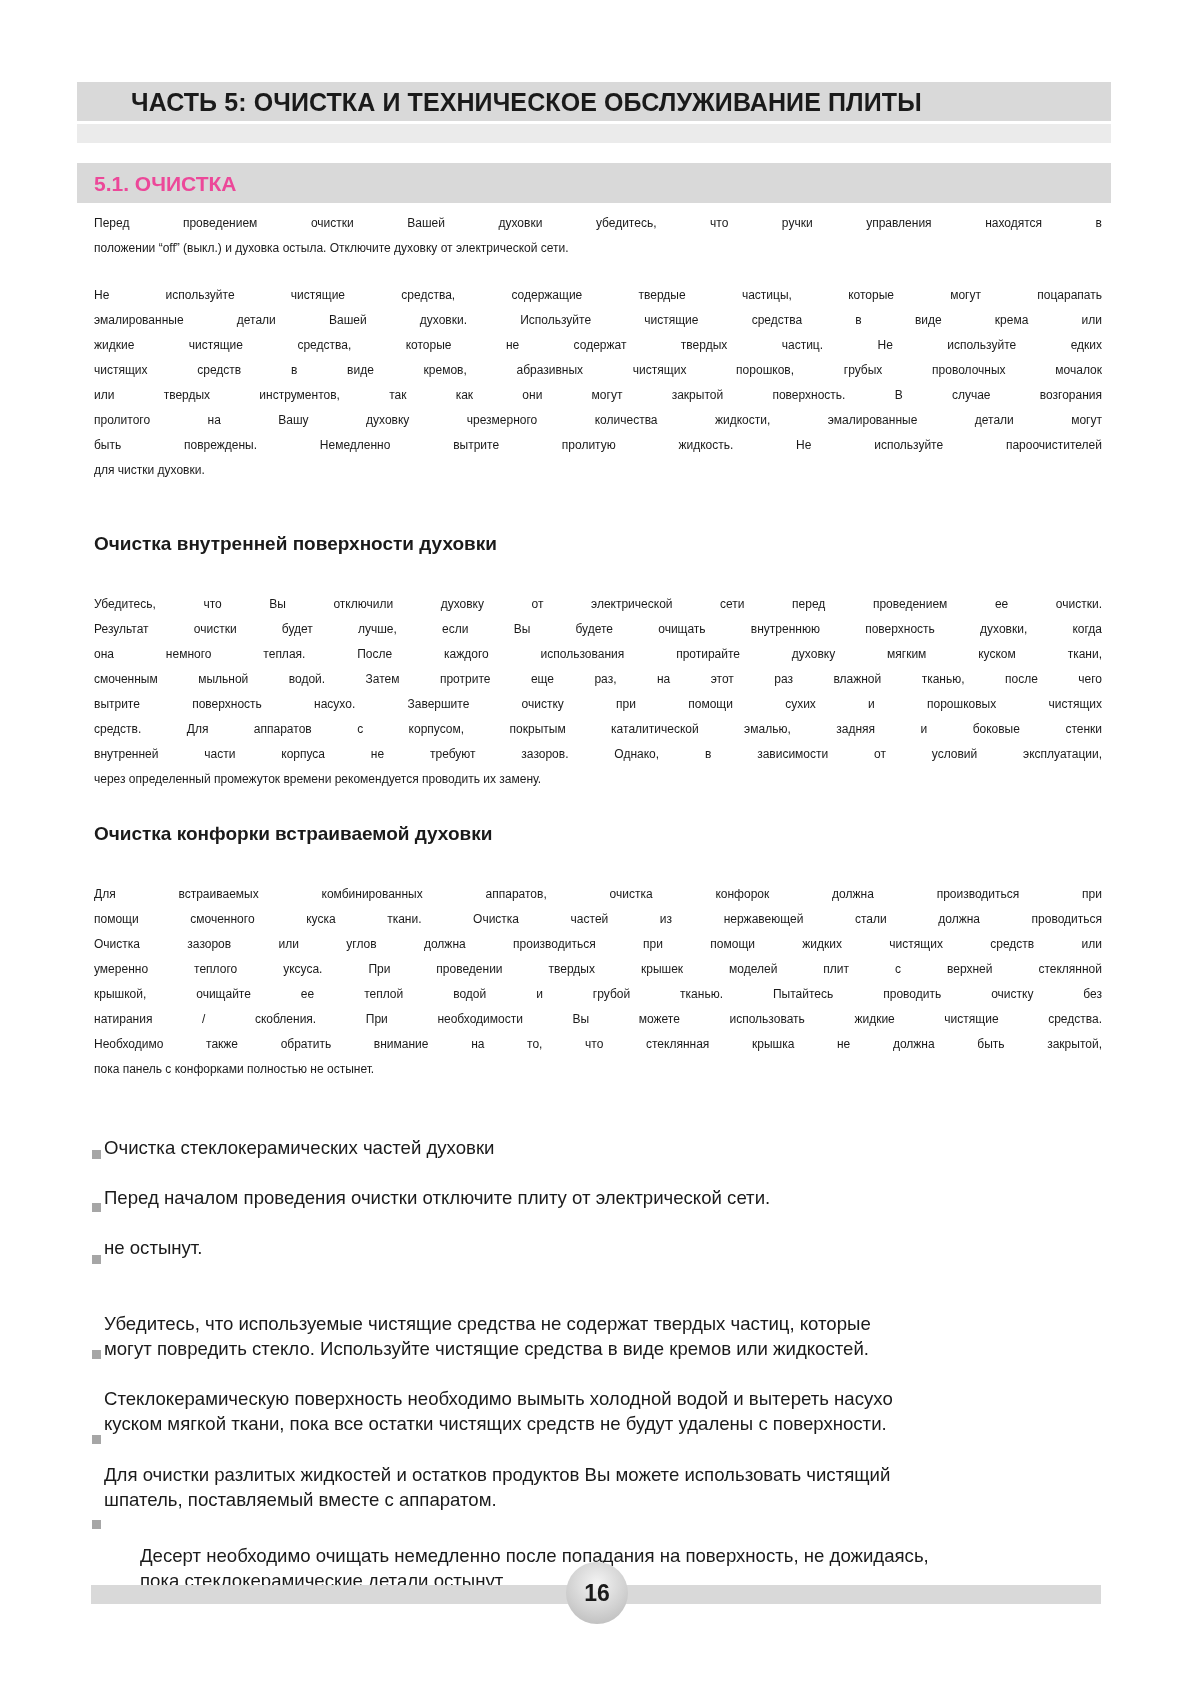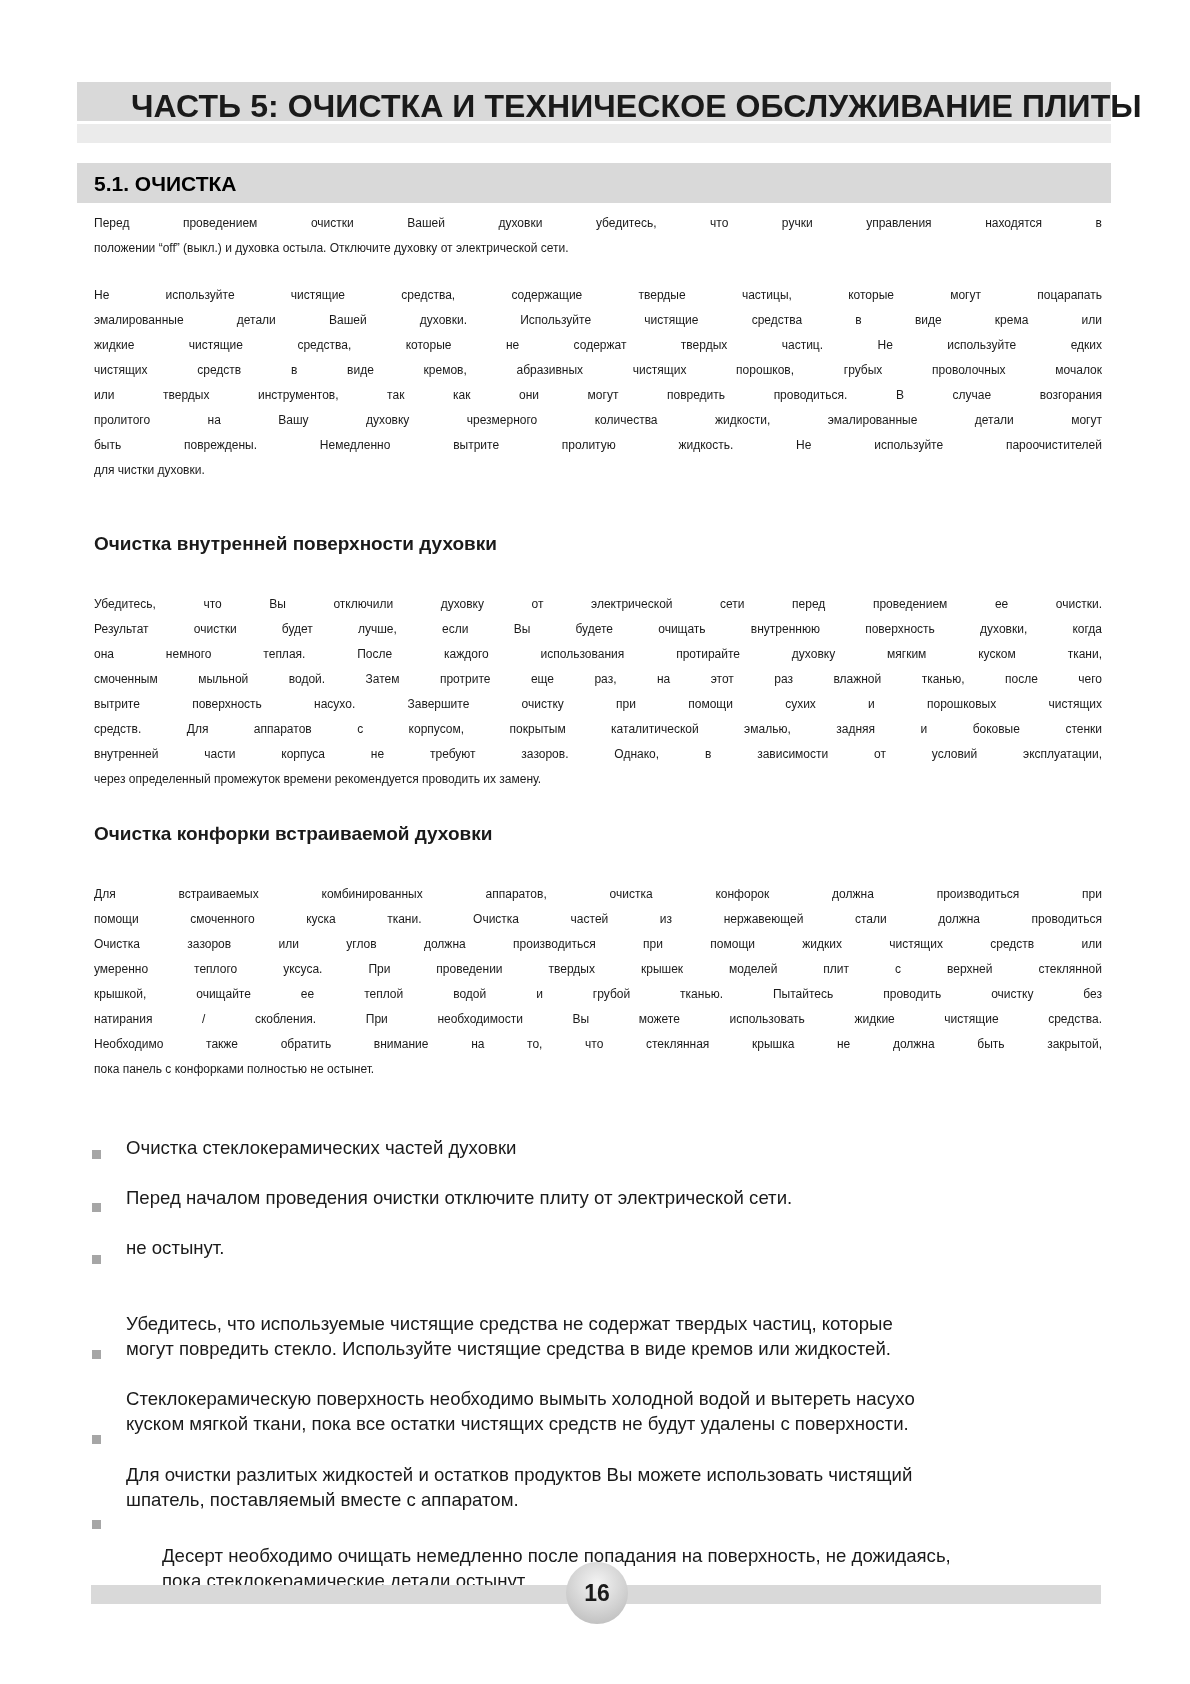--- a/index.html
+++ b/index.html
@@ -5,53 +5,53 @@
     * { margin: 0; padding: 0; box-sizing: border-box; }
     html, body { width: 1190px; height: 1684px; background: #ffffff; }
     body { position: relative; font-family: "Liberation Sans", sans-serif; color: #1a1a1a; overflow: hidden; }
 
     .chapter-bar {
       position: absolute; left: 77px; top: 82px; width: 1034px; height: 39px;
       background: #d9d9d9;
     }
     .chapter-title {
       position: absolute; left: 131px; top: 88px;
-      font-size: 32px; font-weight: bold; letter-spacing: 0.1px; color: #1a1a1a; white-space: nowrap;
+      font-size: 25px; font-weight: bold; letter-spacing: 0.1px; color: #1a1a1a; white-space: nowrap;
     }
     .chapter-strip {
       position: absolute; left: 77px; top: 124px; width: 1034px; height: 19px;
       background: #ebebeb;
     }
     .section-bar {
       position: absolute; left: 77px; top: 163px; width: 1034px; height: 40px;
       background: #d9d9d9;
     }
     .section-title {
       position: absolute; left: 94px; top: 172px;
-      font-size: 21px; font-weight: bold; color: #000000; white-space: nowrap;
+      font-size: 21px; font-weight: bold; color: #ec4899; white-space: nowrap;
     }
 
     .para {
       position: absolute; left: 94px; width: 1008px;
       font-size: 12px; line-height: 25px; text-align: justify; text-align-last: left;
       color: #1a1a1a;
     }
     .para .ln { display: block; text-align: justify; text-align-last: justify; white-space: nowrap; }
     .para .ln.last { text-align-last: left; }
 
     .subhead {
       position: absolute; left: 94px;
       font-size: 19px; font-weight: bold; color: #1a1a1a; white-space: nowrap;
     }
 
     .bullet {
       position: absolute; left: 92px; width: 9px; height: 9px; background: #a6a6a6;
     }
     .btext {
-      position: absolute; left: 126px; width: 990px;
+      position: absolute; left: 104px; width: 990px;
       font-size: 18.6px; line-height: 25px; color: #1a1a1a;
     }
     .btext .ln { display: block; white-space: nowrap; }
 
     .footer-bar {
       position: absolute; left: 91px; top: 1585px; width: 1010px; height: 19px;
       background: #d9d9d9;
     }
     .page-circle {
       position: absolute; left: 566px; top: 1562px; width: 62px; height: 62px; border-radius: 50%;
@@ -73,21 +73,21 @@
 <div class="para" style="top:211px;">
   <span class="ln">Перед проведением очистки Вашей духовки убедитесь, что ручки управления находятся в</span>
   <span class="ln last">положении “off” (выкл.) и духовка остыла. Отключите духовку от электрической сети.</span>
 </div>
 
 <div class="para" style="top:283px;">
   <span class="ln">Не используйте чистящие средства, содержащие твердые частицы, которые могут поцарапать</span>
   <span class="ln">эмалированные детали Вашей духовки. Используйте чистящие средства в виде крема или</span>
   <span class="ln">жидкие чистящие средства, которые не содержат твердых частиц. Не используйте едких</span>
   <span class="ln">чистящих средств в виде кремов, абразивных чистящих порошков, грубых проволочных мочалок</span>
-  <span class="ln">или твердых инструментов, так как они могут повредить проводиться. В случае возгорания</span>
+  <span class="ln">или твердых инструментов, так как они могут закрытой поверхность. В случае возгорания</span>
   <span class="ln">пролитого на Вашу духовку чрезмерного количества жидкости, эмалированные детали могут</span>
   <span class="ln">быть повреждены. Немедленно вытрите пролитую жидкость. Не используйте пароочистителей</span>
   <span class="ln last">для чистки духовки.</span>
 </div>
 
 <div class="subhead" style="top:533px;">Очистка внутренней поверхности духовки</div>
 <div class="para" style="top:592px;">
   <span class="ln">Убедитесь, что Вы отключили духовку от электрической сети перед проведением ее очистки.</span>
   <span class="ln">Результат очистки будет лучше, если Вы будете очищать внутреннюю поверхность духовки, когда</span>
   <span class="ln">она немного теплая. После каждого использования протирайте духовку мягким куском ткани,</span>

